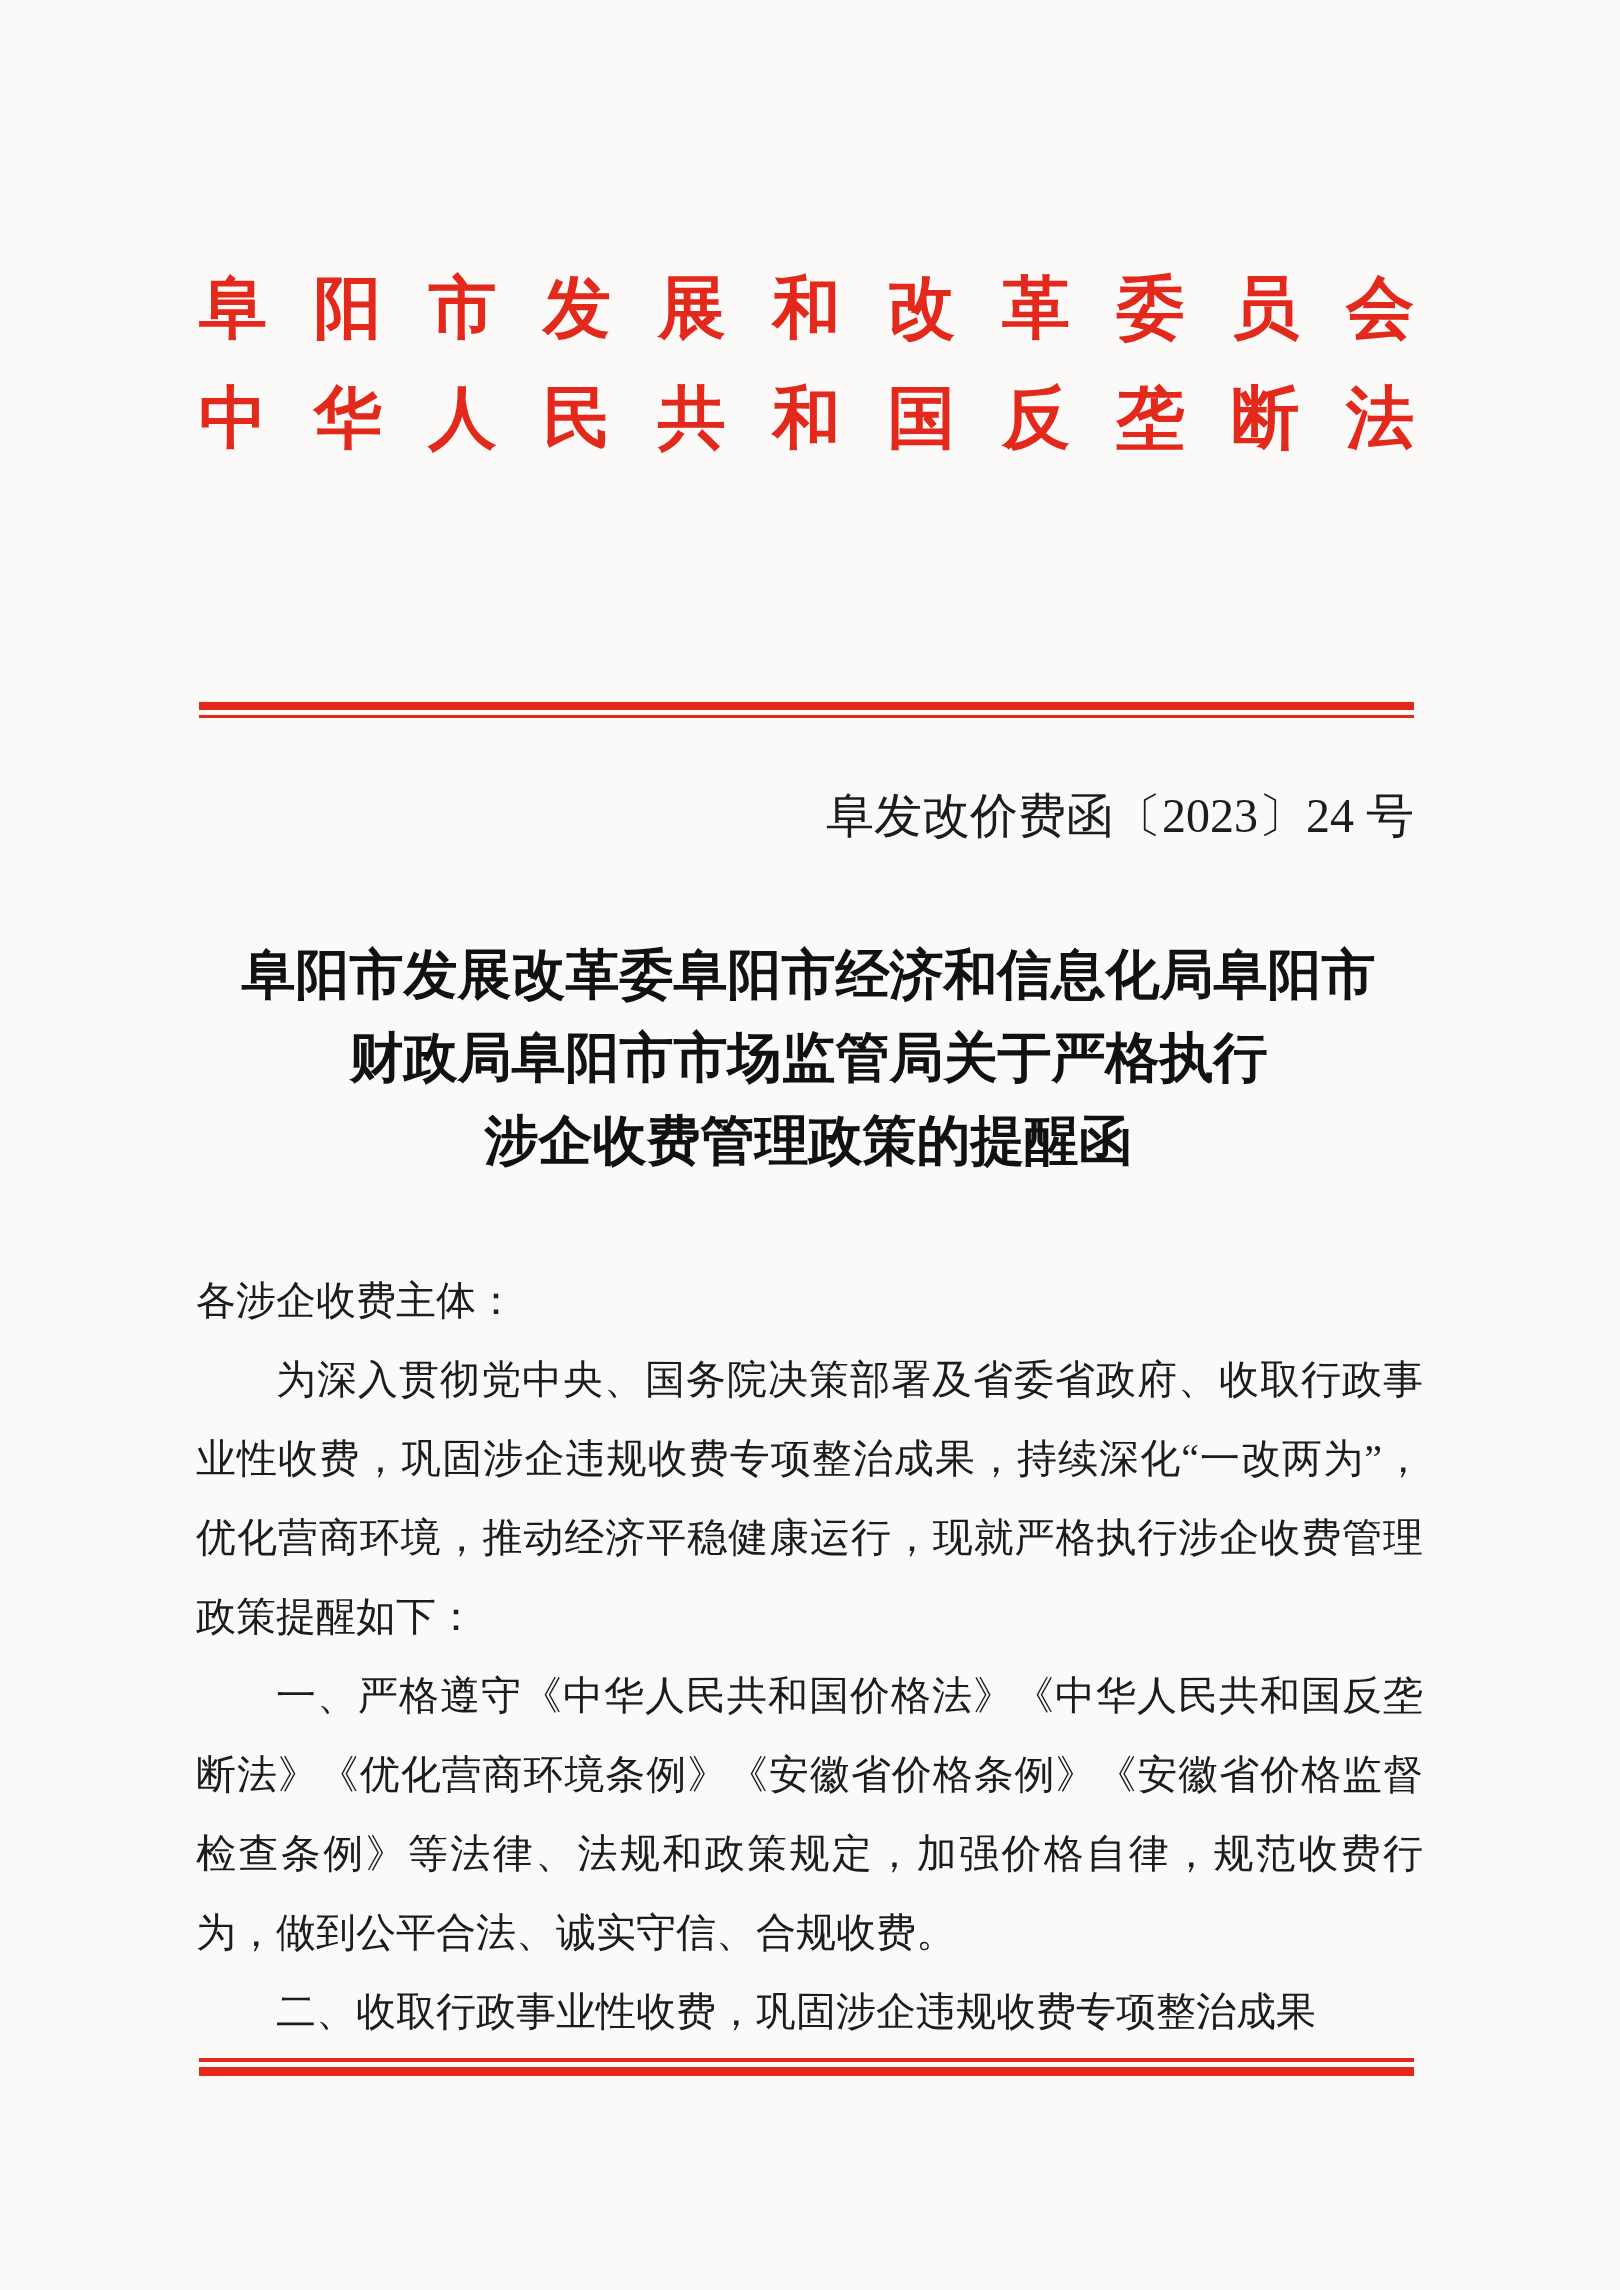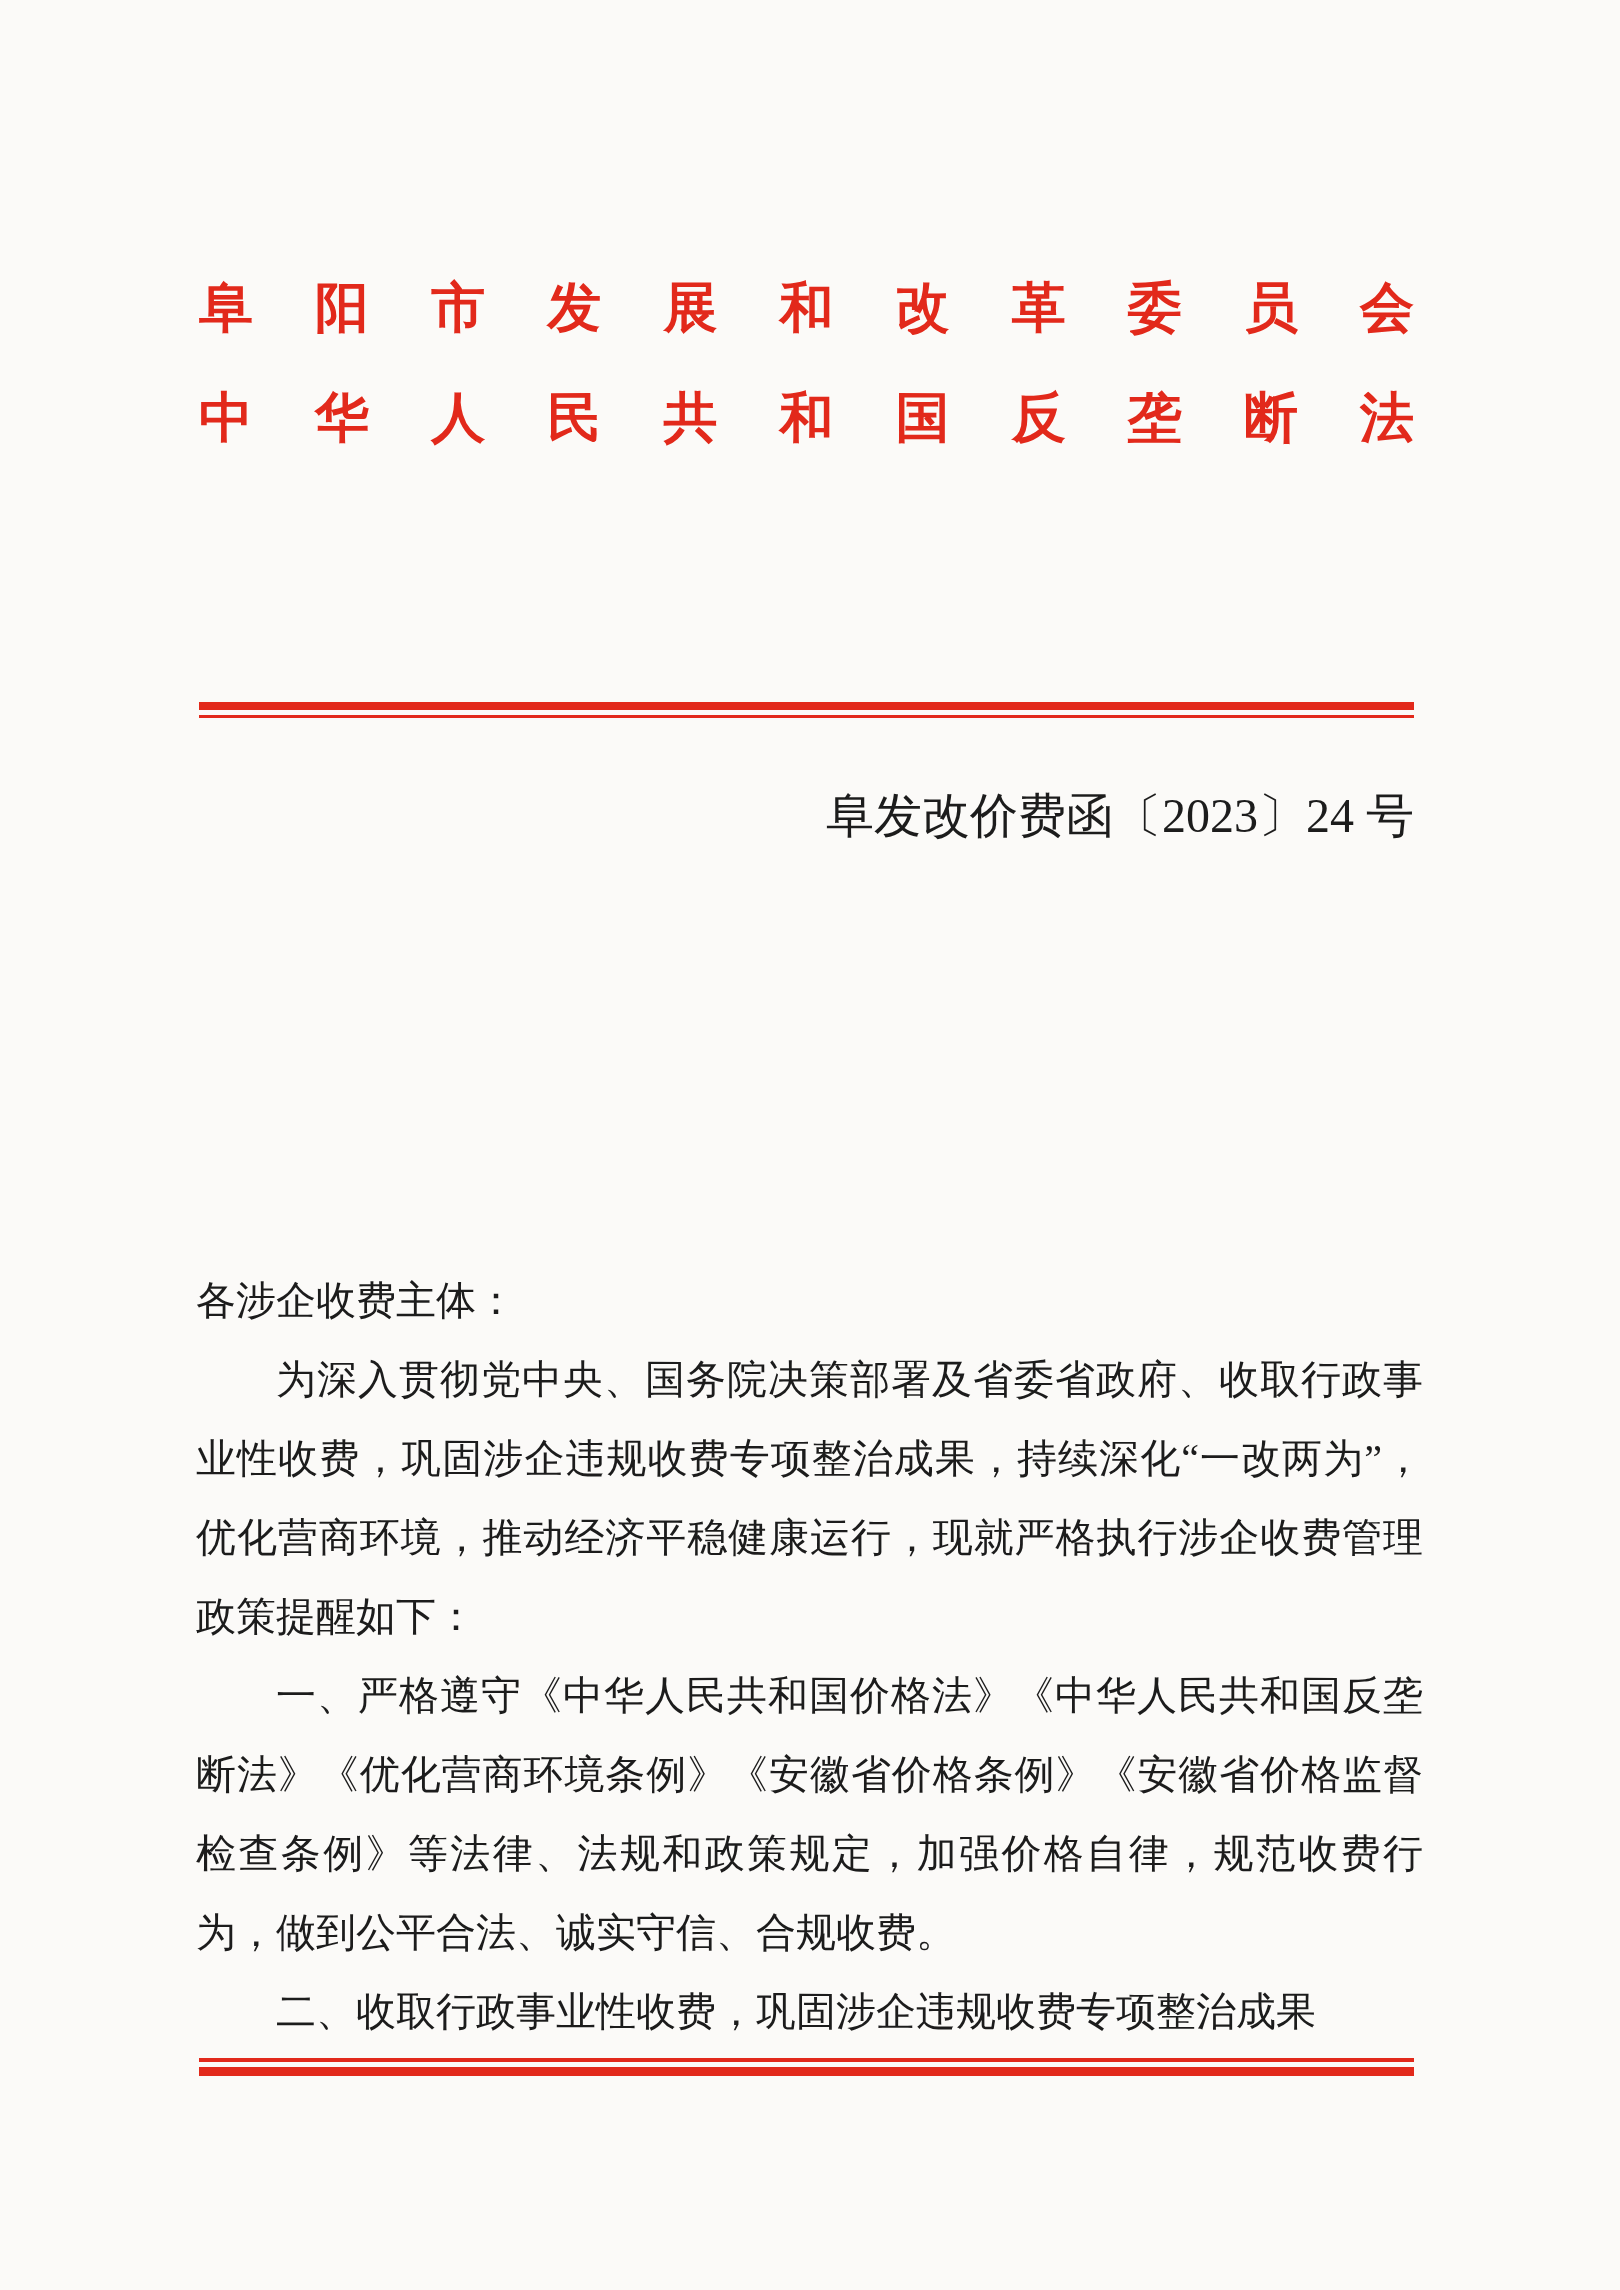--- a/index.html
+++ b/index.html
@@ -15,21 +15,21 @@
     background:var(--paper);
     overflow:hidden;
     font-family:"Liberation Serif","DejaVu Serif",serif;
     color:var(--ink);
   }
   
   .org-block{
     position:absolute;left:199px;top:253px;width:1215px;
   }
   .org-line{
-    font-size:54px;line-height:110px;
+    font-size:68px;line-height:110px;
     font-weight:bold;color:var(--accent);
     text-align:justify;text-align-last:justify;
     white-space:nowrap;
     letter-spacing:0;
     font-family:"Liberation Serif","DejaVu Serif",serif;
   }
   
   .rule{position:absolute;left:199px;width:1215px;}
   .rule .bar{background:var(--accent);width:100%;}
   .rule-top{top:702px;}
@@ -83,20 +83,25 @@
   </div>
 
   <div class="rule rule-top">
     <div class="bar thick"></div>
     <div class="gap"></div>
     <div class="bar thin"></div>
   </div>
 
   <div class="doc-number">阜发改价费函〔2023〕24 号</div>
 
+  <div class="doc-title">
+    <div>阜阳市发展改革委阜阳市经济和信息化局阜阳市</div>
+    <div>财政局阜阳市市场监管局关于严格执行</div>
+    <div>涉企收费管理政策的提醒函</div>
+  </div>
 
   <div class="doc-body">
     <div class="para salutation">各涉企收费主体：</div>
     <div class="para">为深入贯彻党中央、国务院决策部署及省委省政府、收取行政事业性收费，巩固涉企违规收费专项整治成果，持续深化“一改两为”，优化营商环境，推动经济平稳健康运行，现就严格执行涉企收费管理政策提醒如下：</div>
     <div class="para">一、严格遵守《中华人民共和国价格法》《中华人民共和国反垄断法》《优化营商环境条例》《安徽省价格条例》《安徽省价格监督检查条例》等法律、法规和政策规定，加强价格自律，规范收费行为，做到公平合法、诚实守信、合规收费。</div>
     <div class="para">二、收取行政事业性收费，巩固涉企违规收费专项整治成果</div>
   </div>
 
   <div class="rule rule-bottom">
     <div class="bar thin"></div>

